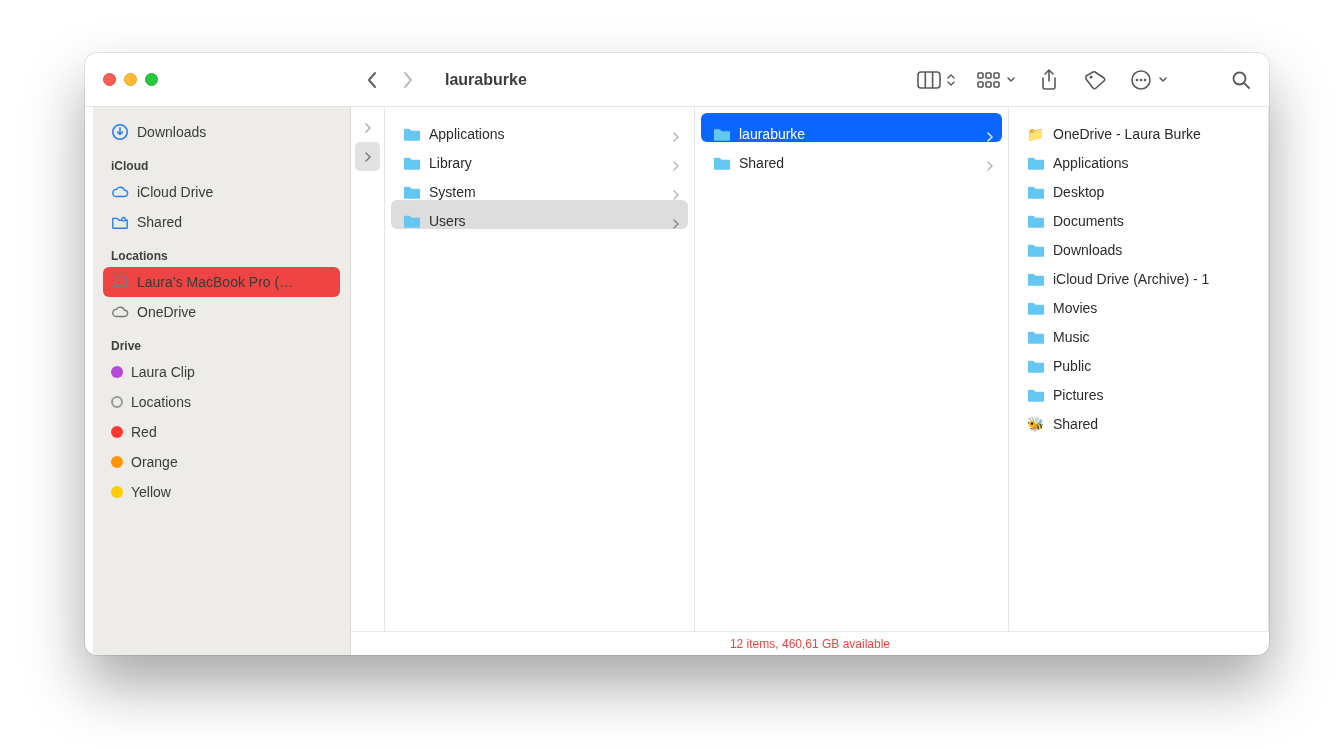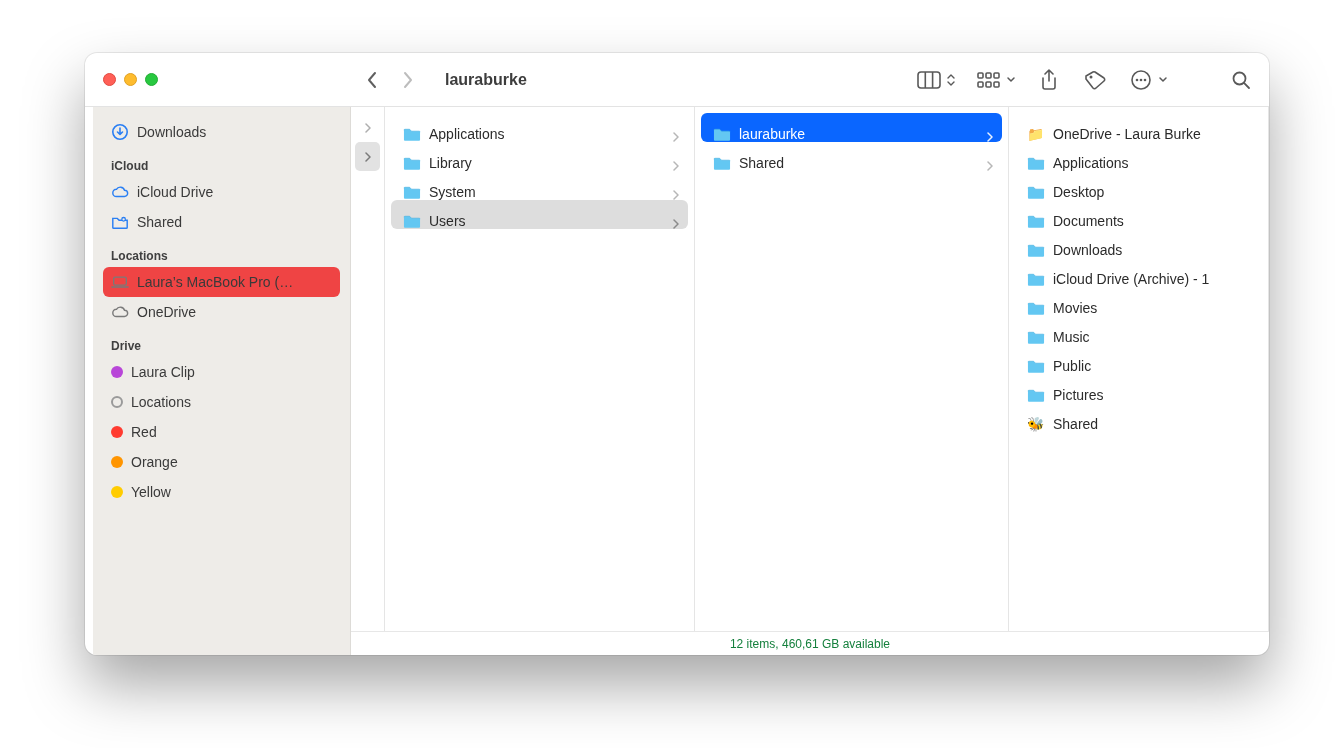--- a/index.html
+++ b/index.html
@@ -51,21 +51,21 @@
   .row.sel-grey{background:#dddddd;}
   .row.sel-grey .chev{color:#8a8a8a;}
   .row.sel-blue{background:#0a66ff;color:#fff;}
   .row.sel-blue .chev{color:rgba(255,255,255,0.9);}
   .folder-ic{width:18px;height:16px;display:flex;align-items:center;justify-content:center;}
   .special-ic{width:18px;height:16px;font-size:14px;display:flex;align-items:center;justify-content:center;}
 
   .col0-row{height:29px;display:flex;align-items:center;justify-content:center;color:#aeaeae;font-size:12px;margin:0 4px;border-radius:5px;}
   .col0-row.active{background:#e2e2e2;color:#7a7a7a;}
 
-  .status{height:24px;border-top:1px solid #e7e7e7;display:flex;align-items:center;justify-content:center;font-size:12px;color:#15803d;}
+  .status{height:24px;border-top:1px solid #e7e7e7;display:flex;align-items:center;justify-content:center;font-size:12px;color:#ef4444;}
 
   svg{display:block;}
 </style>
 </head>
 <body>
 
 <div class="window">
 
   <div class="toolbar">
     <div class="sb-width">

